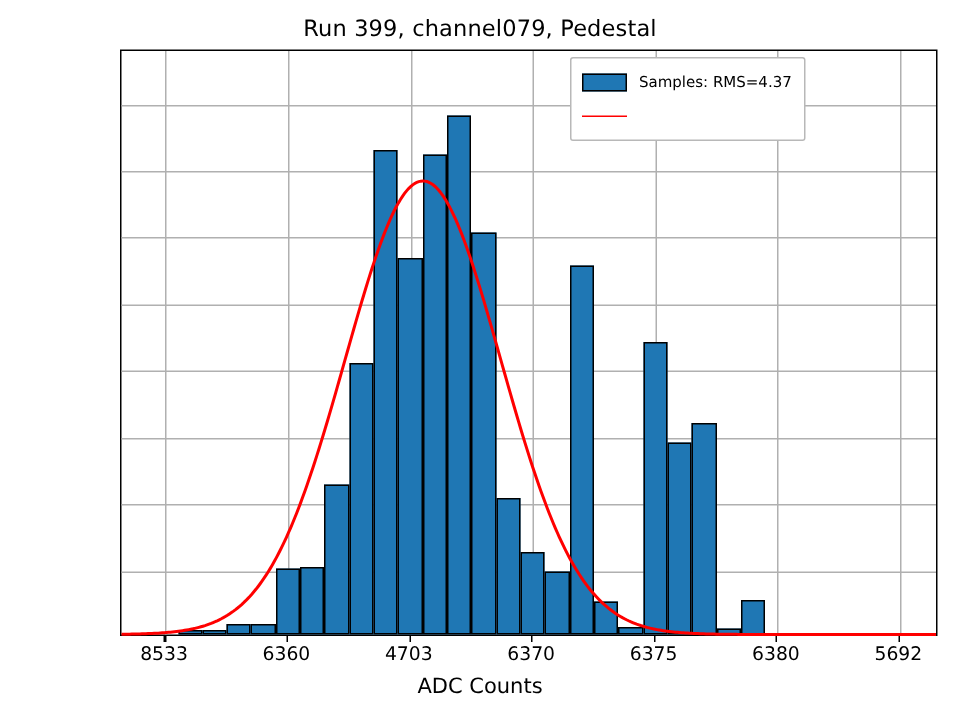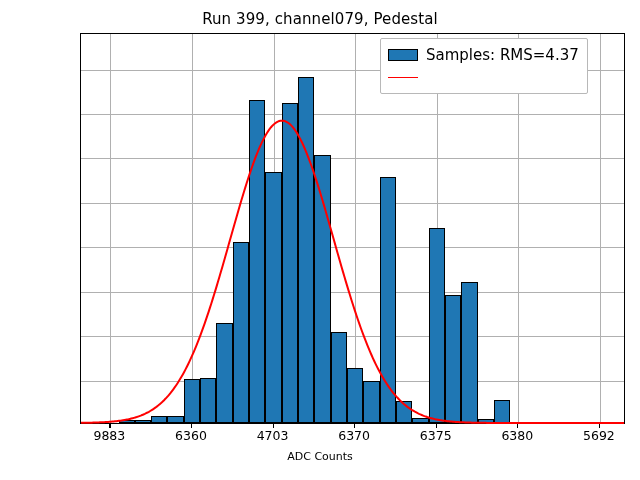--- a/index.html
+++ b/index.html
@@ -28,38 +28,38 @@
   }
   #fitcurve{position:absolute;left:0;top:0;width:100%;height:100%;overflow:visible;}
   .ytick-mark{position:absolute;right:626px;width:4px;height:1.2px;background:#000;}
   .xtick-label{
     position:absolute;top:428px;width:70px;text-align:center;
     font-size:12.5px;color:#000;
   }
   .xtick-mark{position:absolute;top:424px;width:1.2px;height:4px;background:#000;}
   #xlabel{
     position:absolute;left:0;top:450px;width:640px;text-align:center;
-    font-size:11px;color:#000;
+    font-size:14px;color:#000;
   }
 
   
   #legend{
     position:absolute;left:380px;top:38px;
     border:1px solid #b8b8b8;border-radius:2px;background:#fff;
     padding:5px 8px 5px 7px;
   }
   .legend-row{display:flex;align-items:center;height:22px;}
   .legend-swatch-patch{
     width:30px;height:12px;background:#1f77b4;border:1.1px solid #000;
     box-sizing:border-box;margin-right:8px;flex:none;
   }
   .legend-swatch-line{
     width:30px;height:0;border-top:1.8px solid #ff0000;margin-right:8px;flex:none;
   }
-  .legend-text{font-size:15px;color:#000;white-space:nowrap;}
+  .legend-text{font-size:10px;color:#000;white-space:nowrap;}
   .legend-text i{font-family:"DejaVu Serif",serif;font-style:italic;}
 </style>
 </head>
 <body>
 
 <div id="figure">
 
   <div id="chart-title">Run 399, channel079, Pedestal</div>
 
   <div id="plot-area">
@@ -115,21 +115,21 @@
       <div class="ytick-mark" style="top: 424px;"></div>
       <div class="ytick-mark" style="top: 379.568px;"></div>
       <div class="ytick-mark" style="top: 335.136px;"></div>
       <div class="ytick-mark" style="top: 290.705px;"></div>
       <div class="ytick-mark" style="top: 246.273px;"></div>
       <div class="ytick-mark" style="top: 201.841px;"></div>
       <div class="ytick-mark" style="top: 157.409px;"></div>
       <div class="ytick-mark" style="top: 112.977px;"></div>
       <div class="ytick-mark" style="top: 68.5455px;"></div>
       <div class="xtick-mark" style="left: 109.371px;"></div>
-      <div class="xtick-label" style="left: 74.3713px;">9883</div>
+      <div class="xtick-label" style="left: 74.3713px;">8533</div>
       <div class="xtick-mark" style="left: 190.958px;"></div>
       <div class="xtick-label" style="left: 155.958px;">6360</div>
       <div class="xtick-mark" style="left: 272.545px;"></div>
       <div class="xtick-label" style="left: 237.545px;">4703</div>
       <div class="xtick-mark" style="left: 354.132px;"></div>
       <div class="xtick-label" style="left: 319.132px;">6370</div>
       <div class="xtick-mark" style="left: 435.719px;"></div>
       <div class="xtick-label" style="left: 400.719px;">6375</div>
       <div class="xtick-mark" style="left: 517.305px;"></div>
       <div class="xtick-label" style="left: 482.305px;">6380</div>

